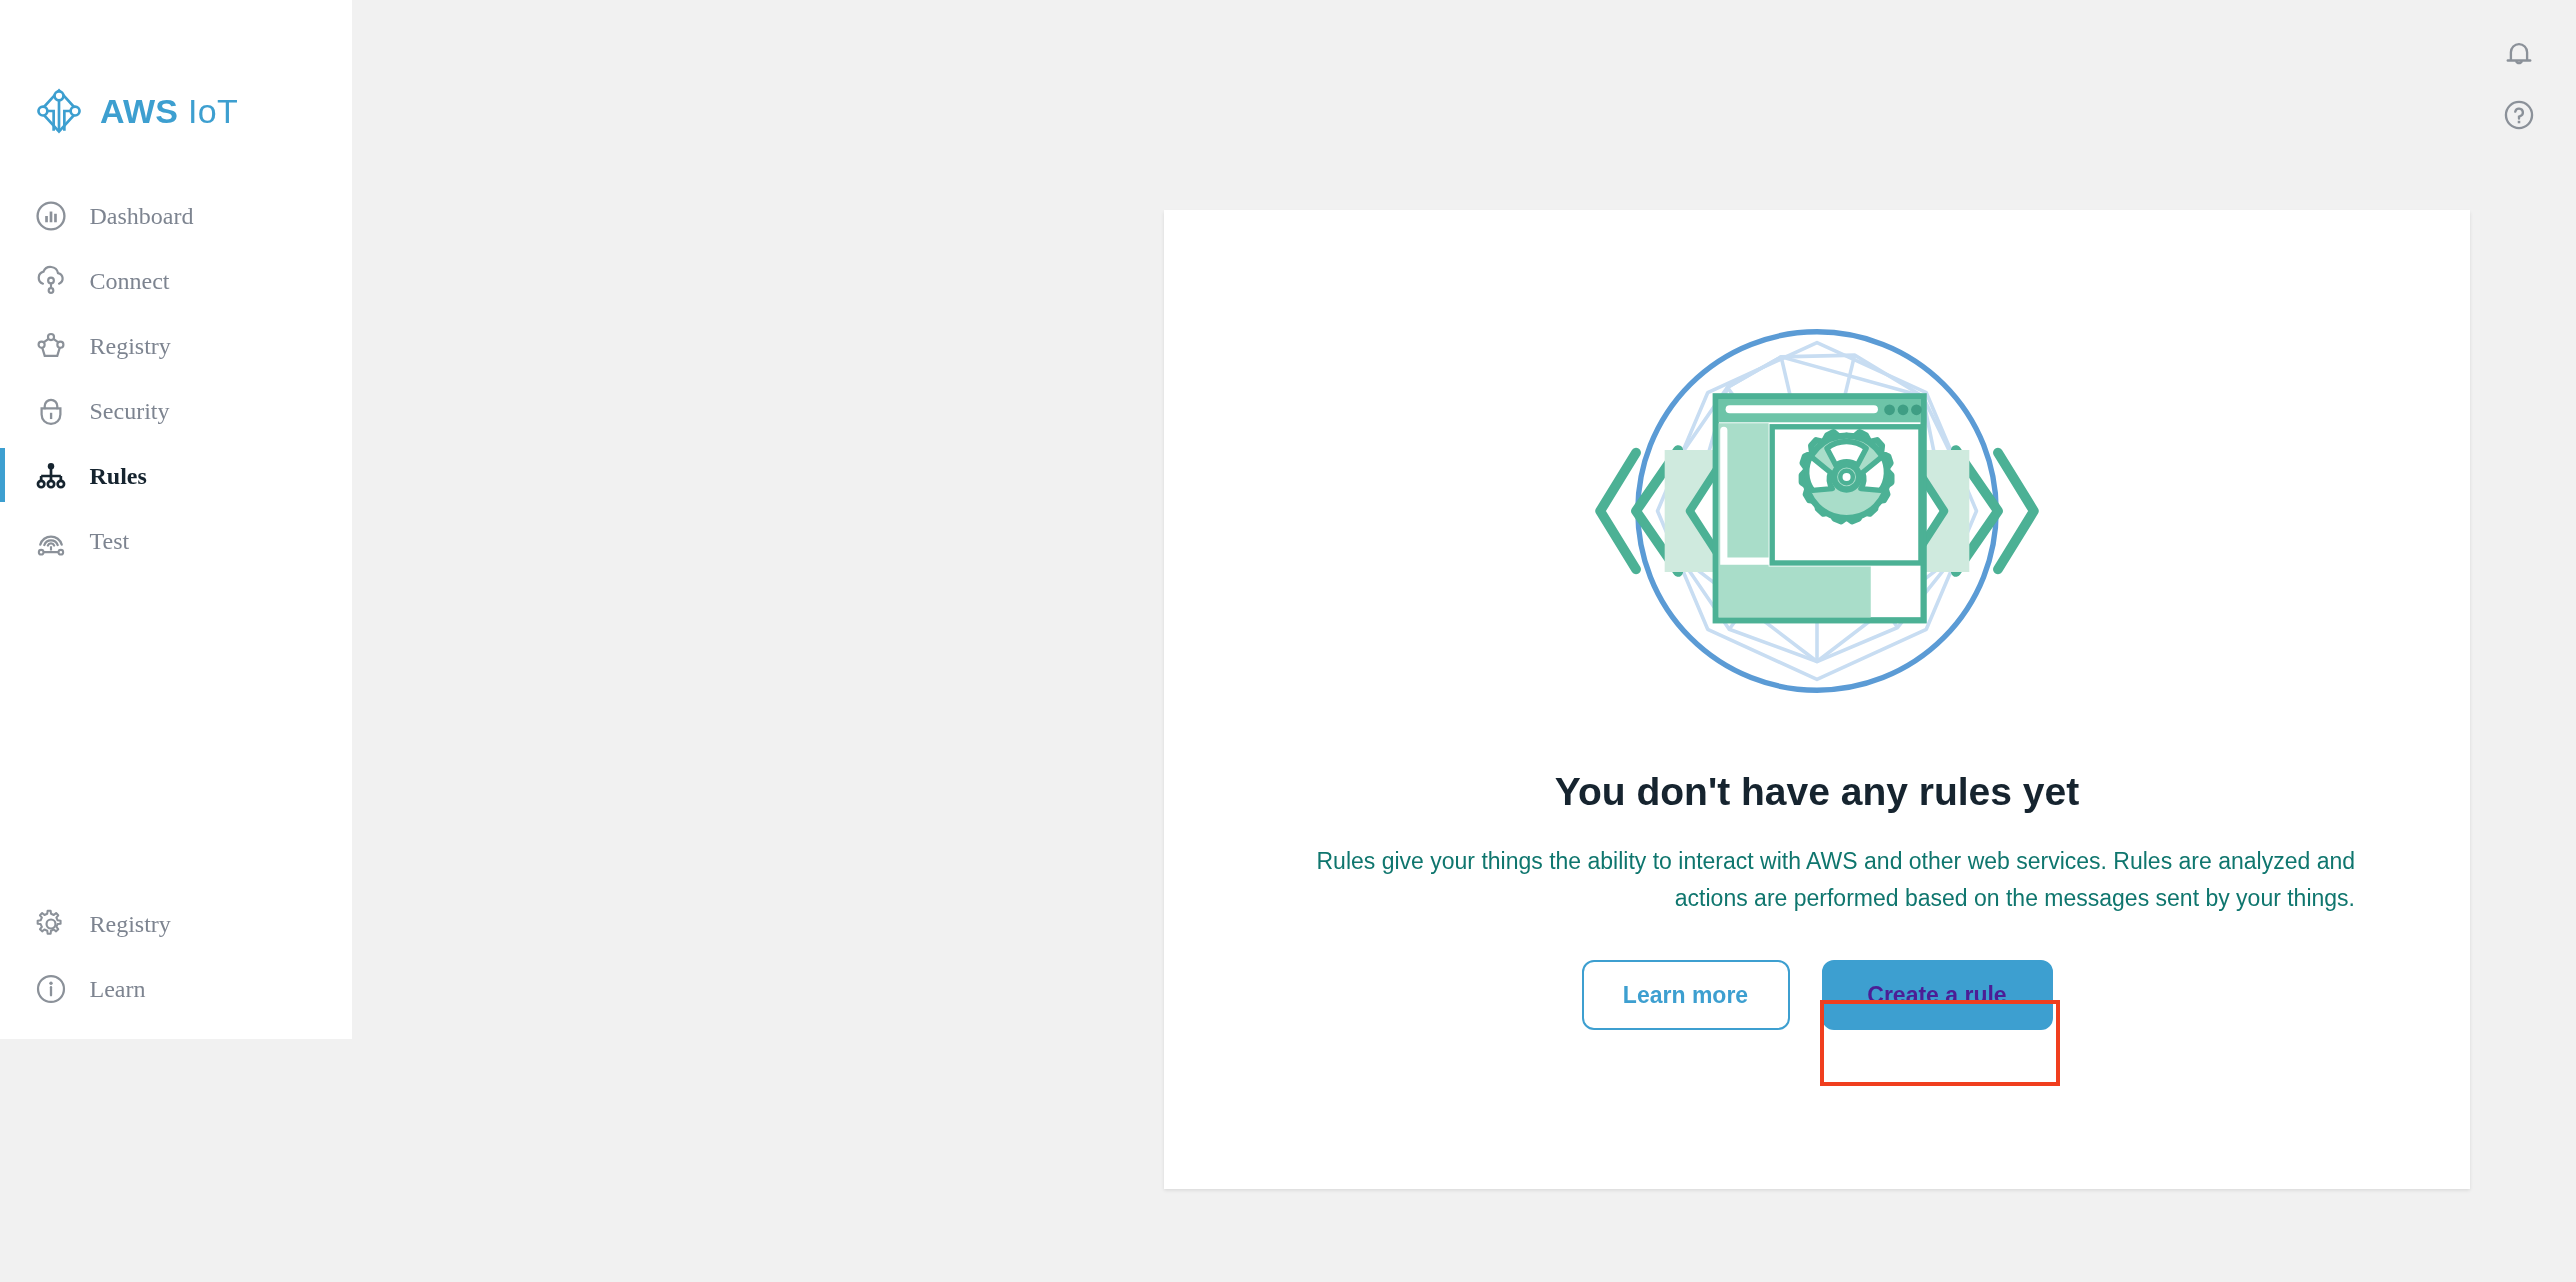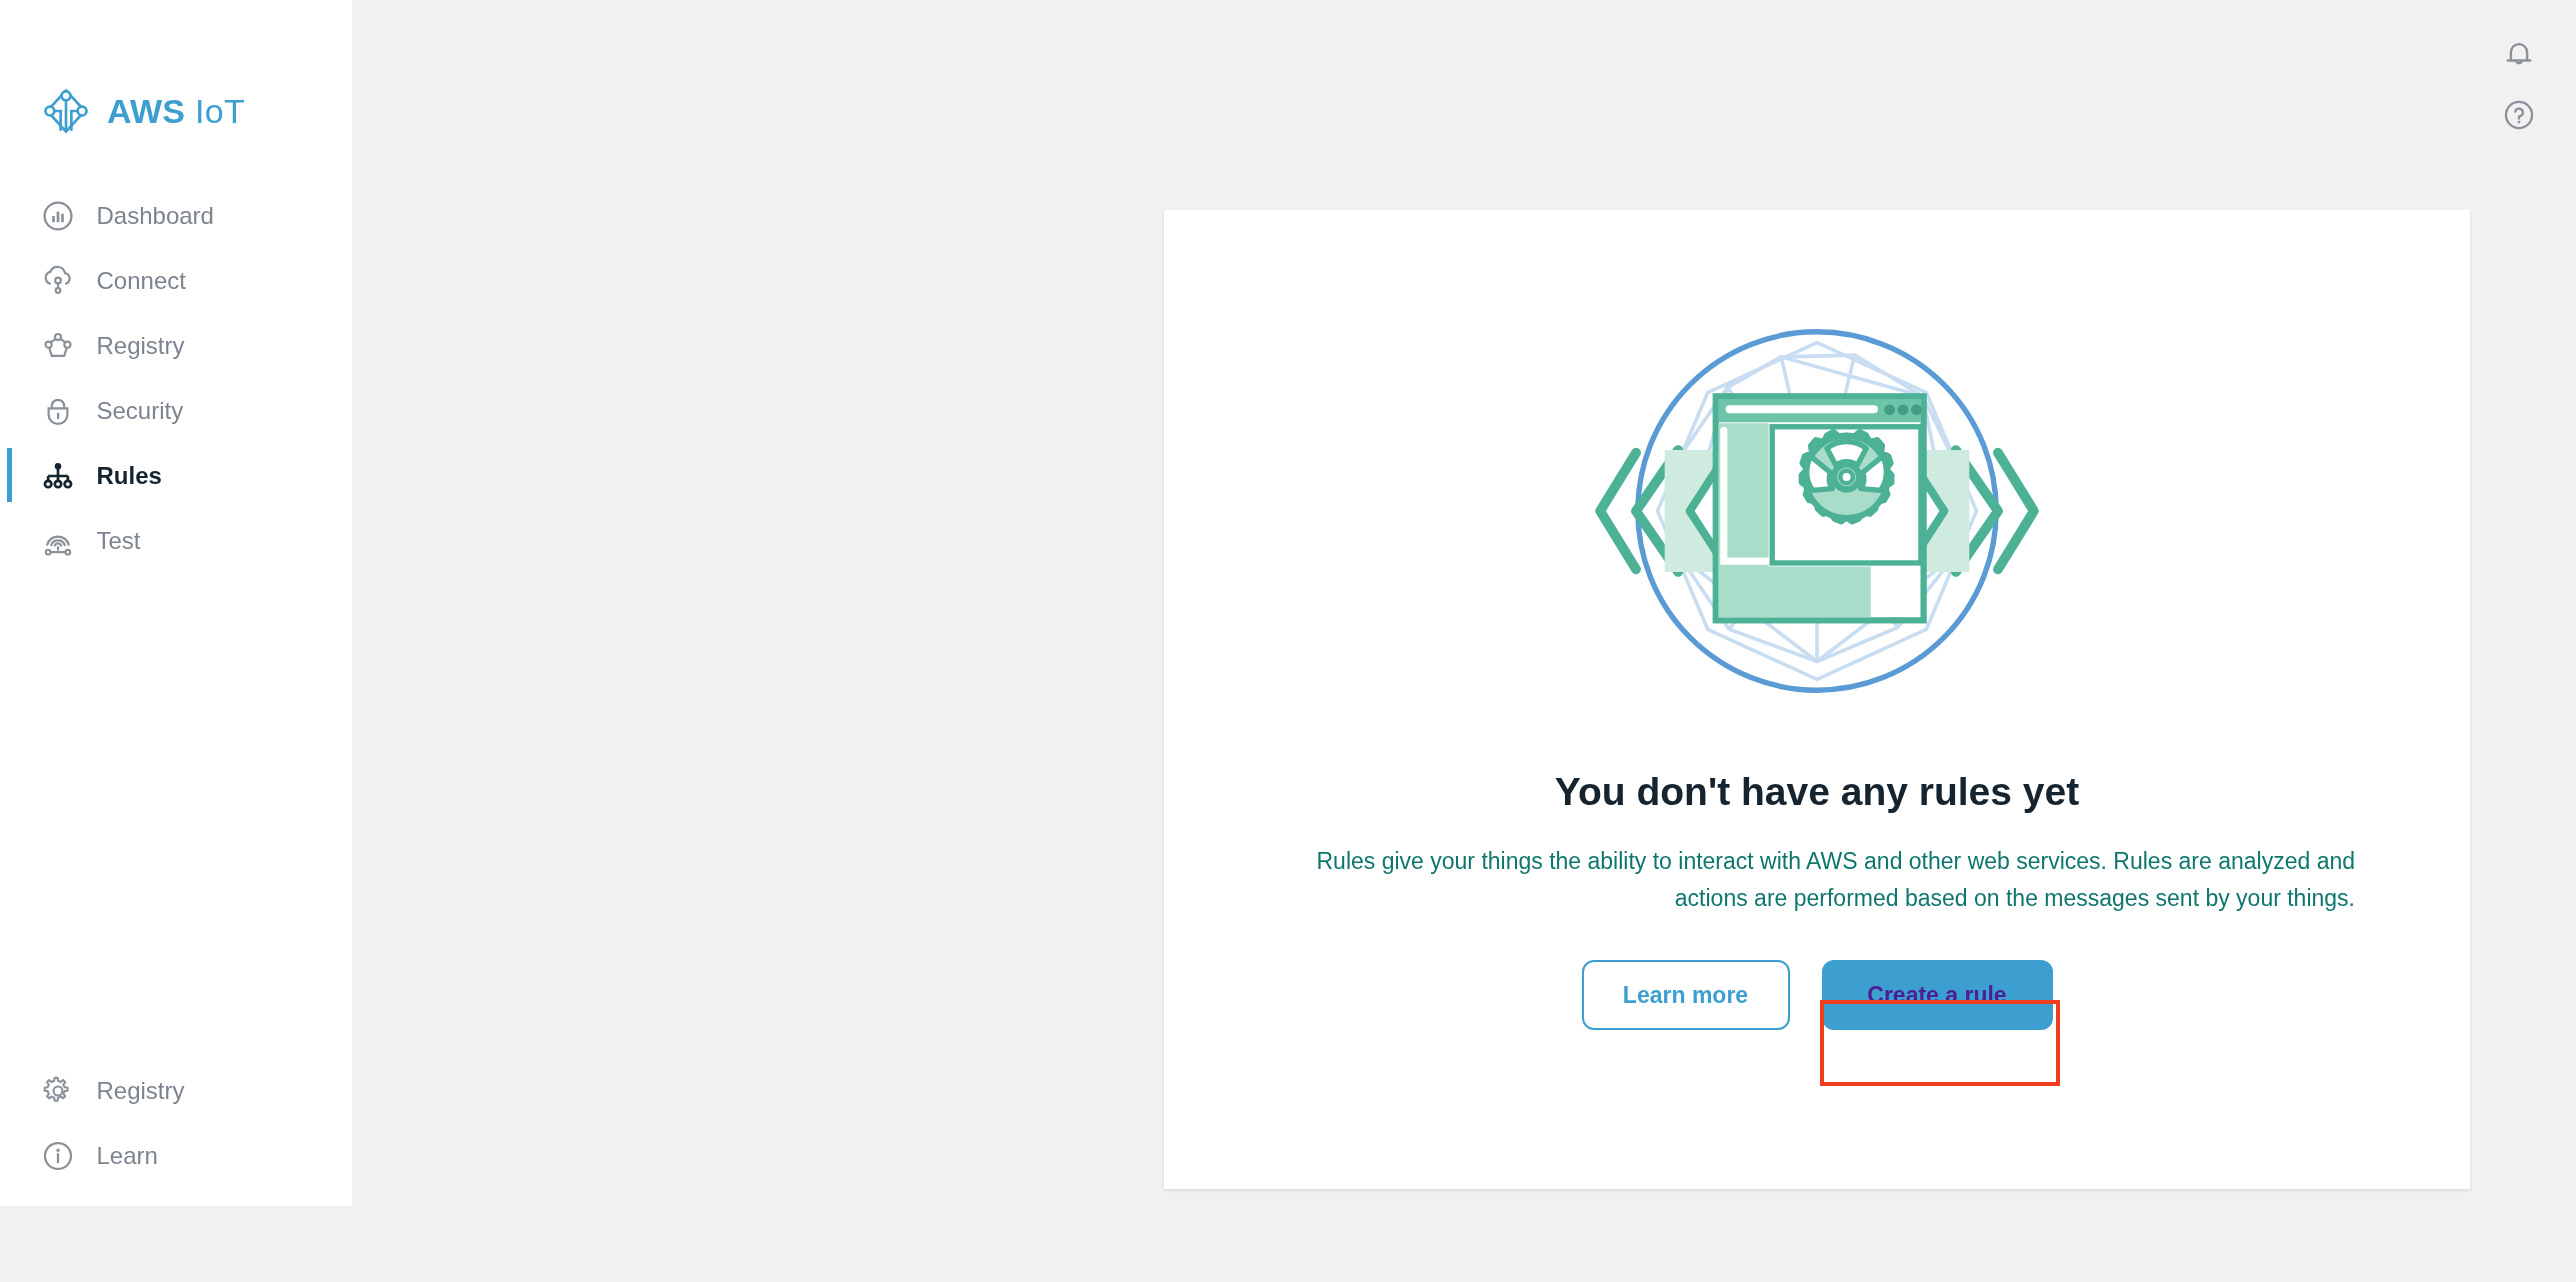--- a/index.html
+++ b/index.html
@@ -15,27 +15,26 @@
     position: relative;
     width: 2576px;
     height: 1283px;
     display: flex;
     background: #f1f1f1;
   }
 
   
   .sidebar {
     width: 352px;
-    height: 1206px;
+    height: 1039px;
     background: #ffffff;
     flex: 0 0 352px;
     position: relative;
     display: flex;
     flex-direction: column;
-    padding-left: 7px;
   }
   .brand {
     display: flex;
     align-items: center;
     gap: 16px;
     padding: 70px 0 0 34px;
     height: 151px;
   }
   .brand-logo { width: 50px; height: 50px; flex: 0 0 50px; }
   .brand-text {
@@ -66,20 +65,21 @@
     flex: 0 0 34px;
     display: flex;
     align-items: center;
     justify-content: center;
   }
   .nav-item .nav-label {
     font-size: 24px;
     color: #7d8490;
     line-height: 1;
     white-space: nowrap;
+    font-family: Liberation Serif, serif;
   }
   .nav-item.active .nav-label {
     color: #16242f;
     font-weight: bold;
   }
   .nav-item.active::before {
     content: "";
     position: absolute;
     left: 0; top: 5.4px;
     width: 5.4px; height: 54px;

